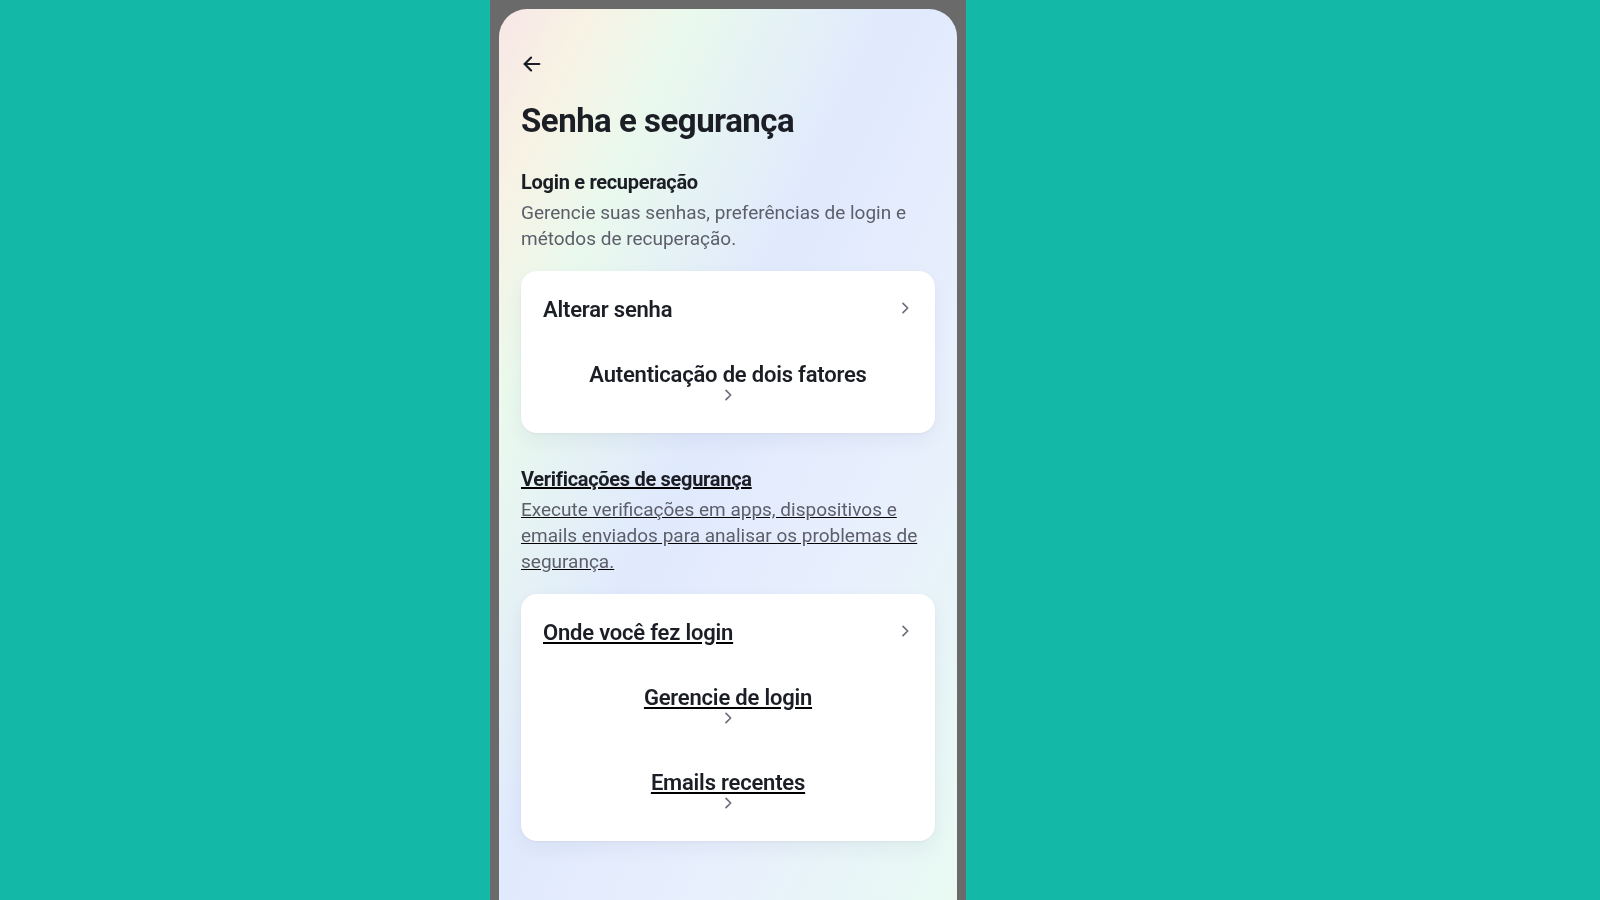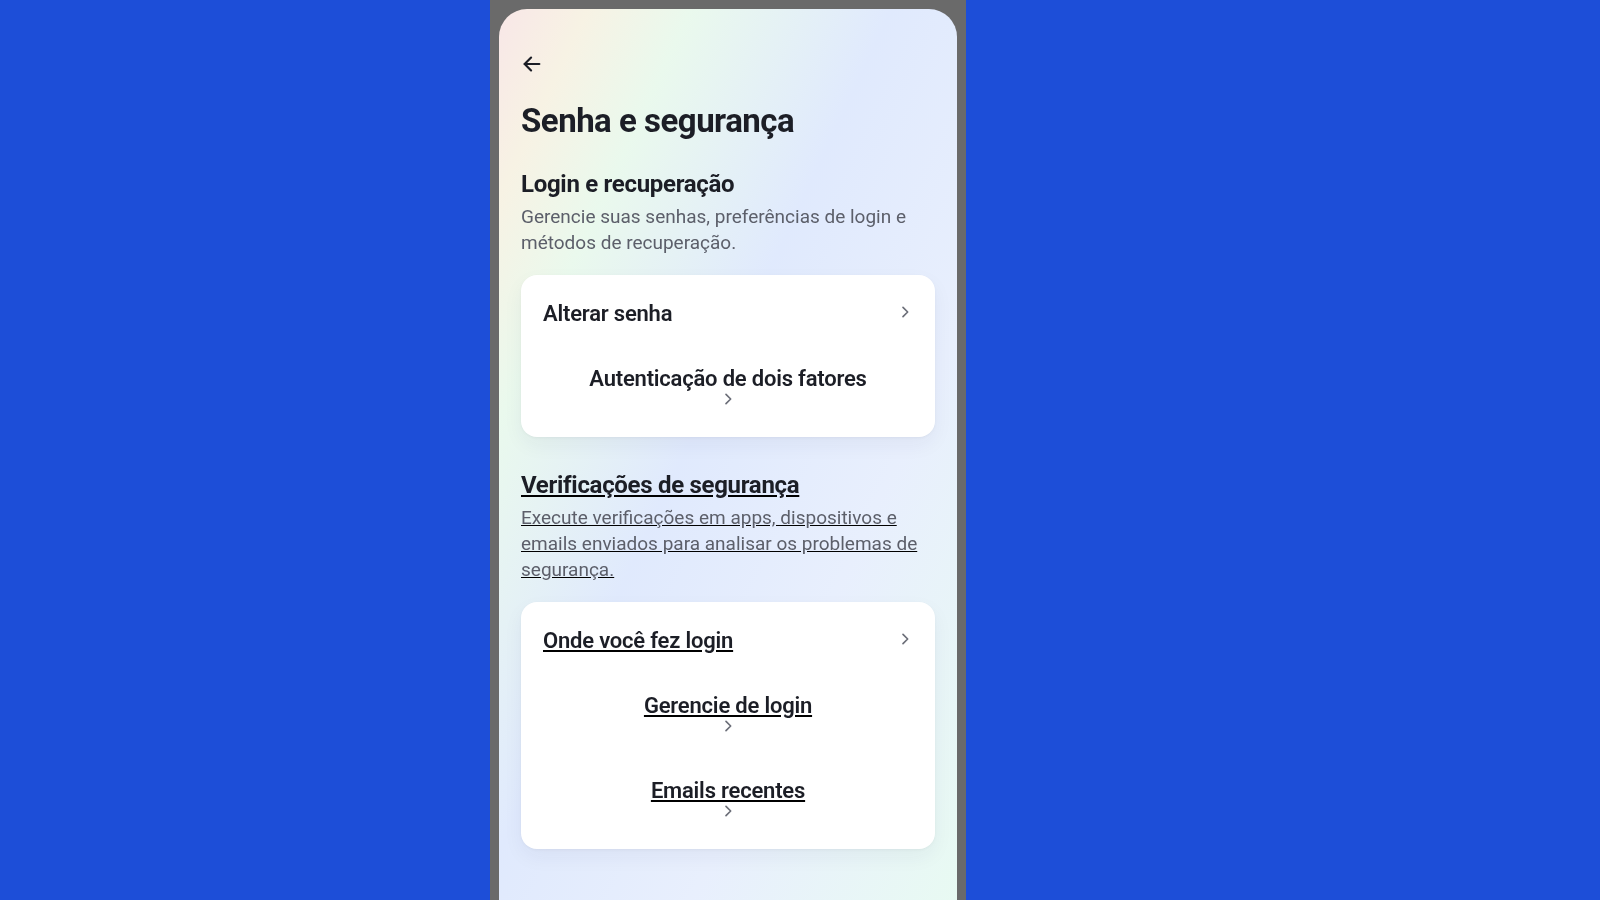--- a/index.html
+++ b/index.html
@@ -9,21 +9,21 @@
     height: 900px;
     background: #ffffff;
     font-family: -apple-system, BlinkMacSystemFont, "Segoe UI", Roboto, Helvetica, Arial, sans-serif;
     overflow: hidden;
   }
 
   .stage {
     width: 1600px;
     height: 900px;
     position: relative;
-    background: #1d4ed8;
+    background: #14b8a6;
   }
 
   .device-frame {
     position: absolute;
     left: 490px;
     top: 0;
     width: 476px;
     height: 900px;
     background: #6a6a6a;
     border-radius: 0;
@@ -74,21 +74,21 @@
     color: #1c1e26;
   }
 
   .section {
     margin-top: 30px;
   }
   .section + .section { margin-top: 34px; text-decoration: underline; }
 
   .section-title {
     margin: 0;
-    font-size: 24px;
+    font-size: 20px;
     font-weight: 700;
     color: #1c1e26;
     letter-spacing: -0.3px;
   }
   .section-desc {
     margin: 6px 0 0 0;
     font-size: 19px;
     line-height: 1.35;
     color: #5c5f6a;
     font-weight: 400;

